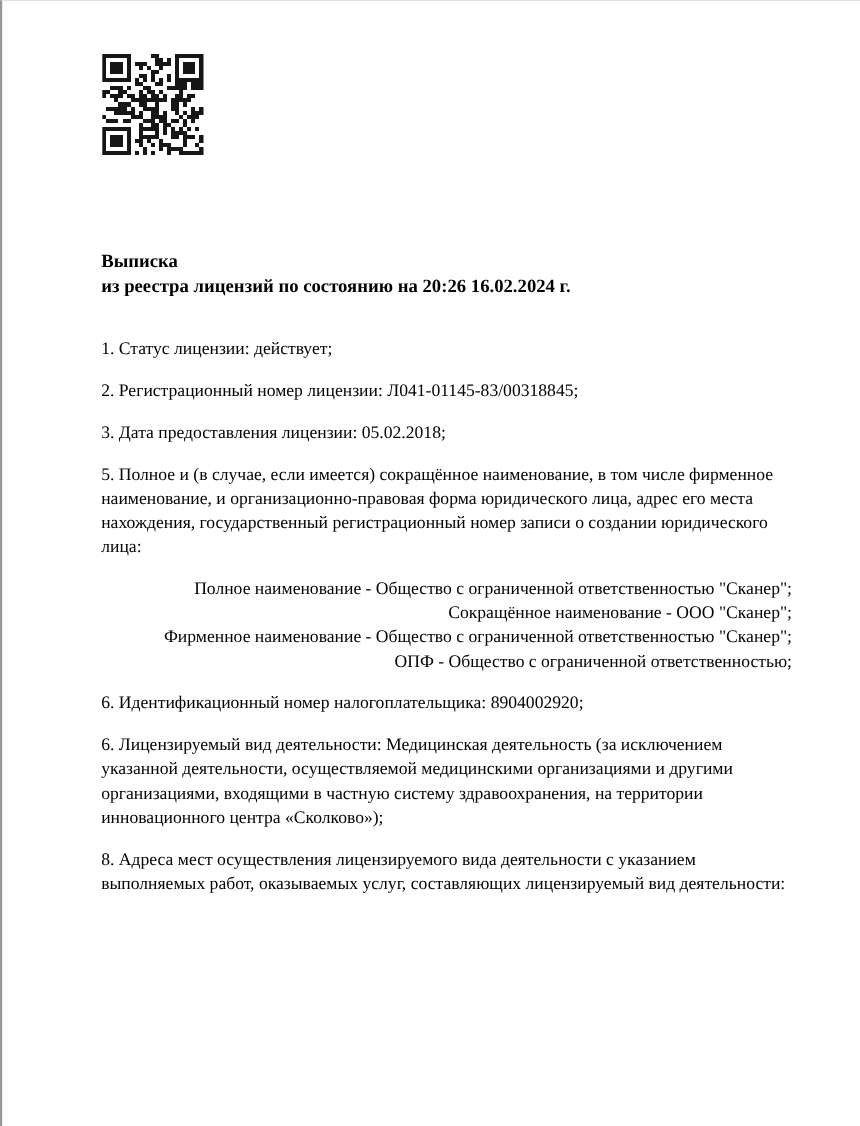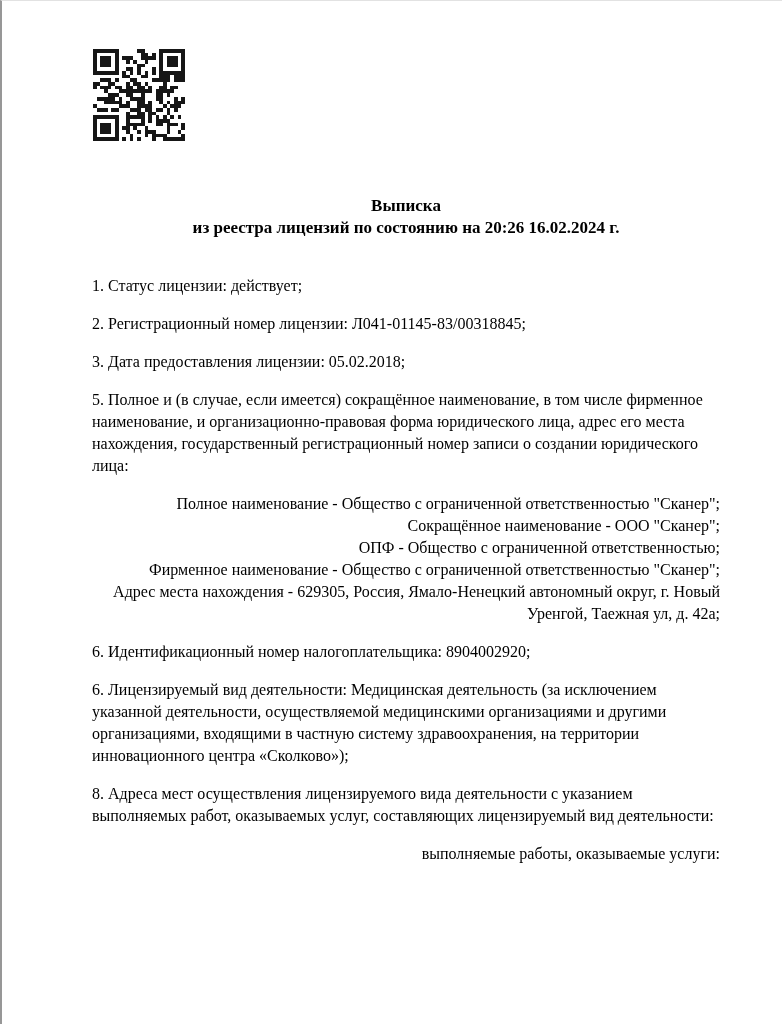--- a/index.html
+++ b/index.html
@@ -23,25 +23,25 @@
   }
   .qr svg { width: 100%; height: 100%; display: block; fill: #161616; }
   .content {
     position: absolute;
     left: 90px;
     top: 0;
     width: 628px;
     padding-top: 194px;
   }
   .doc-title {
-    text-align: center;
     font-weight: bold;
     font-size: 17px;
     line-height: 22px;
     margin-bottom: 36px;
+    margin-top: 32px;
   }
   .para {
     font-size: 16px;
     line-height: 22px;
     margin-bottom: 16px;
   }
   .line { font-size: 16px; line-height: 22px; text-align: right; }
 </style>
 </head>
 <body>
@@ -378,28 +378,26 @@
   <div class="para">2. Регистрационный номер лицензии: Л041-01145-83/00318845;</div>
 
   <div class="para">3. Дата предоставления лицензии: 05.02.2018;</div>
 
 
   <div class="para">5. Полное и (в случае, если имеется) сокращённое наименование, в том числе фирменное наименование, и организационно-правовая форма юридического лица, адрес его места нахождения, государственный регистрационный номер записи о создании юридического лица:</div>
 
   <div class="para">
     <div class="line">Полное наименование - Общество с ограниченной ответственностью "Сканер";</div>
     <div class="line">Сокращённое наименование - ООО "Сканер";</div>
+    <div class="line">Фирменное наименование - Общество с ограниченной ответственностью "Сканер";</div>
     <div class="line">ОПФ - Общество с ограниченной ответственностью;</div>
-    <div class="line">Фирменное наименование - Общество с ограниченной ответственностью "Сканер";</div>
-    <div class="line">Адрес места нахождения - 629305, Россия, Ямало-Ненецкий автономный округ, г. Новый Уренгой, Таежная ул, д. 42а;</div>
   </div>
 
   <div class="para">6. Идентификационный номер налогоплательщика: 8904002920;</div>
 
   <div class="para">6. Лицензируемый вид деятельности: Медицинская деятельность (за исключением указанной деятельности, осуществляемой медицинскими организациями и другими организациями, входящими в частную систему здравоохранения, на территории инновационного центра «Сколково»);</div>
 
   <div class="para">8. Адреса мест осуществления лицензируемого вида деятельности с указанием выполняемых работ, оказываемых услуг, составляющих лицензируемый вид деятельности:</div>
 
   <div class="para">
-    <div class="line">выполняемые работы, оказываемые услуги:</div>
   </div>
 
 </div>
 
 </body></html>

